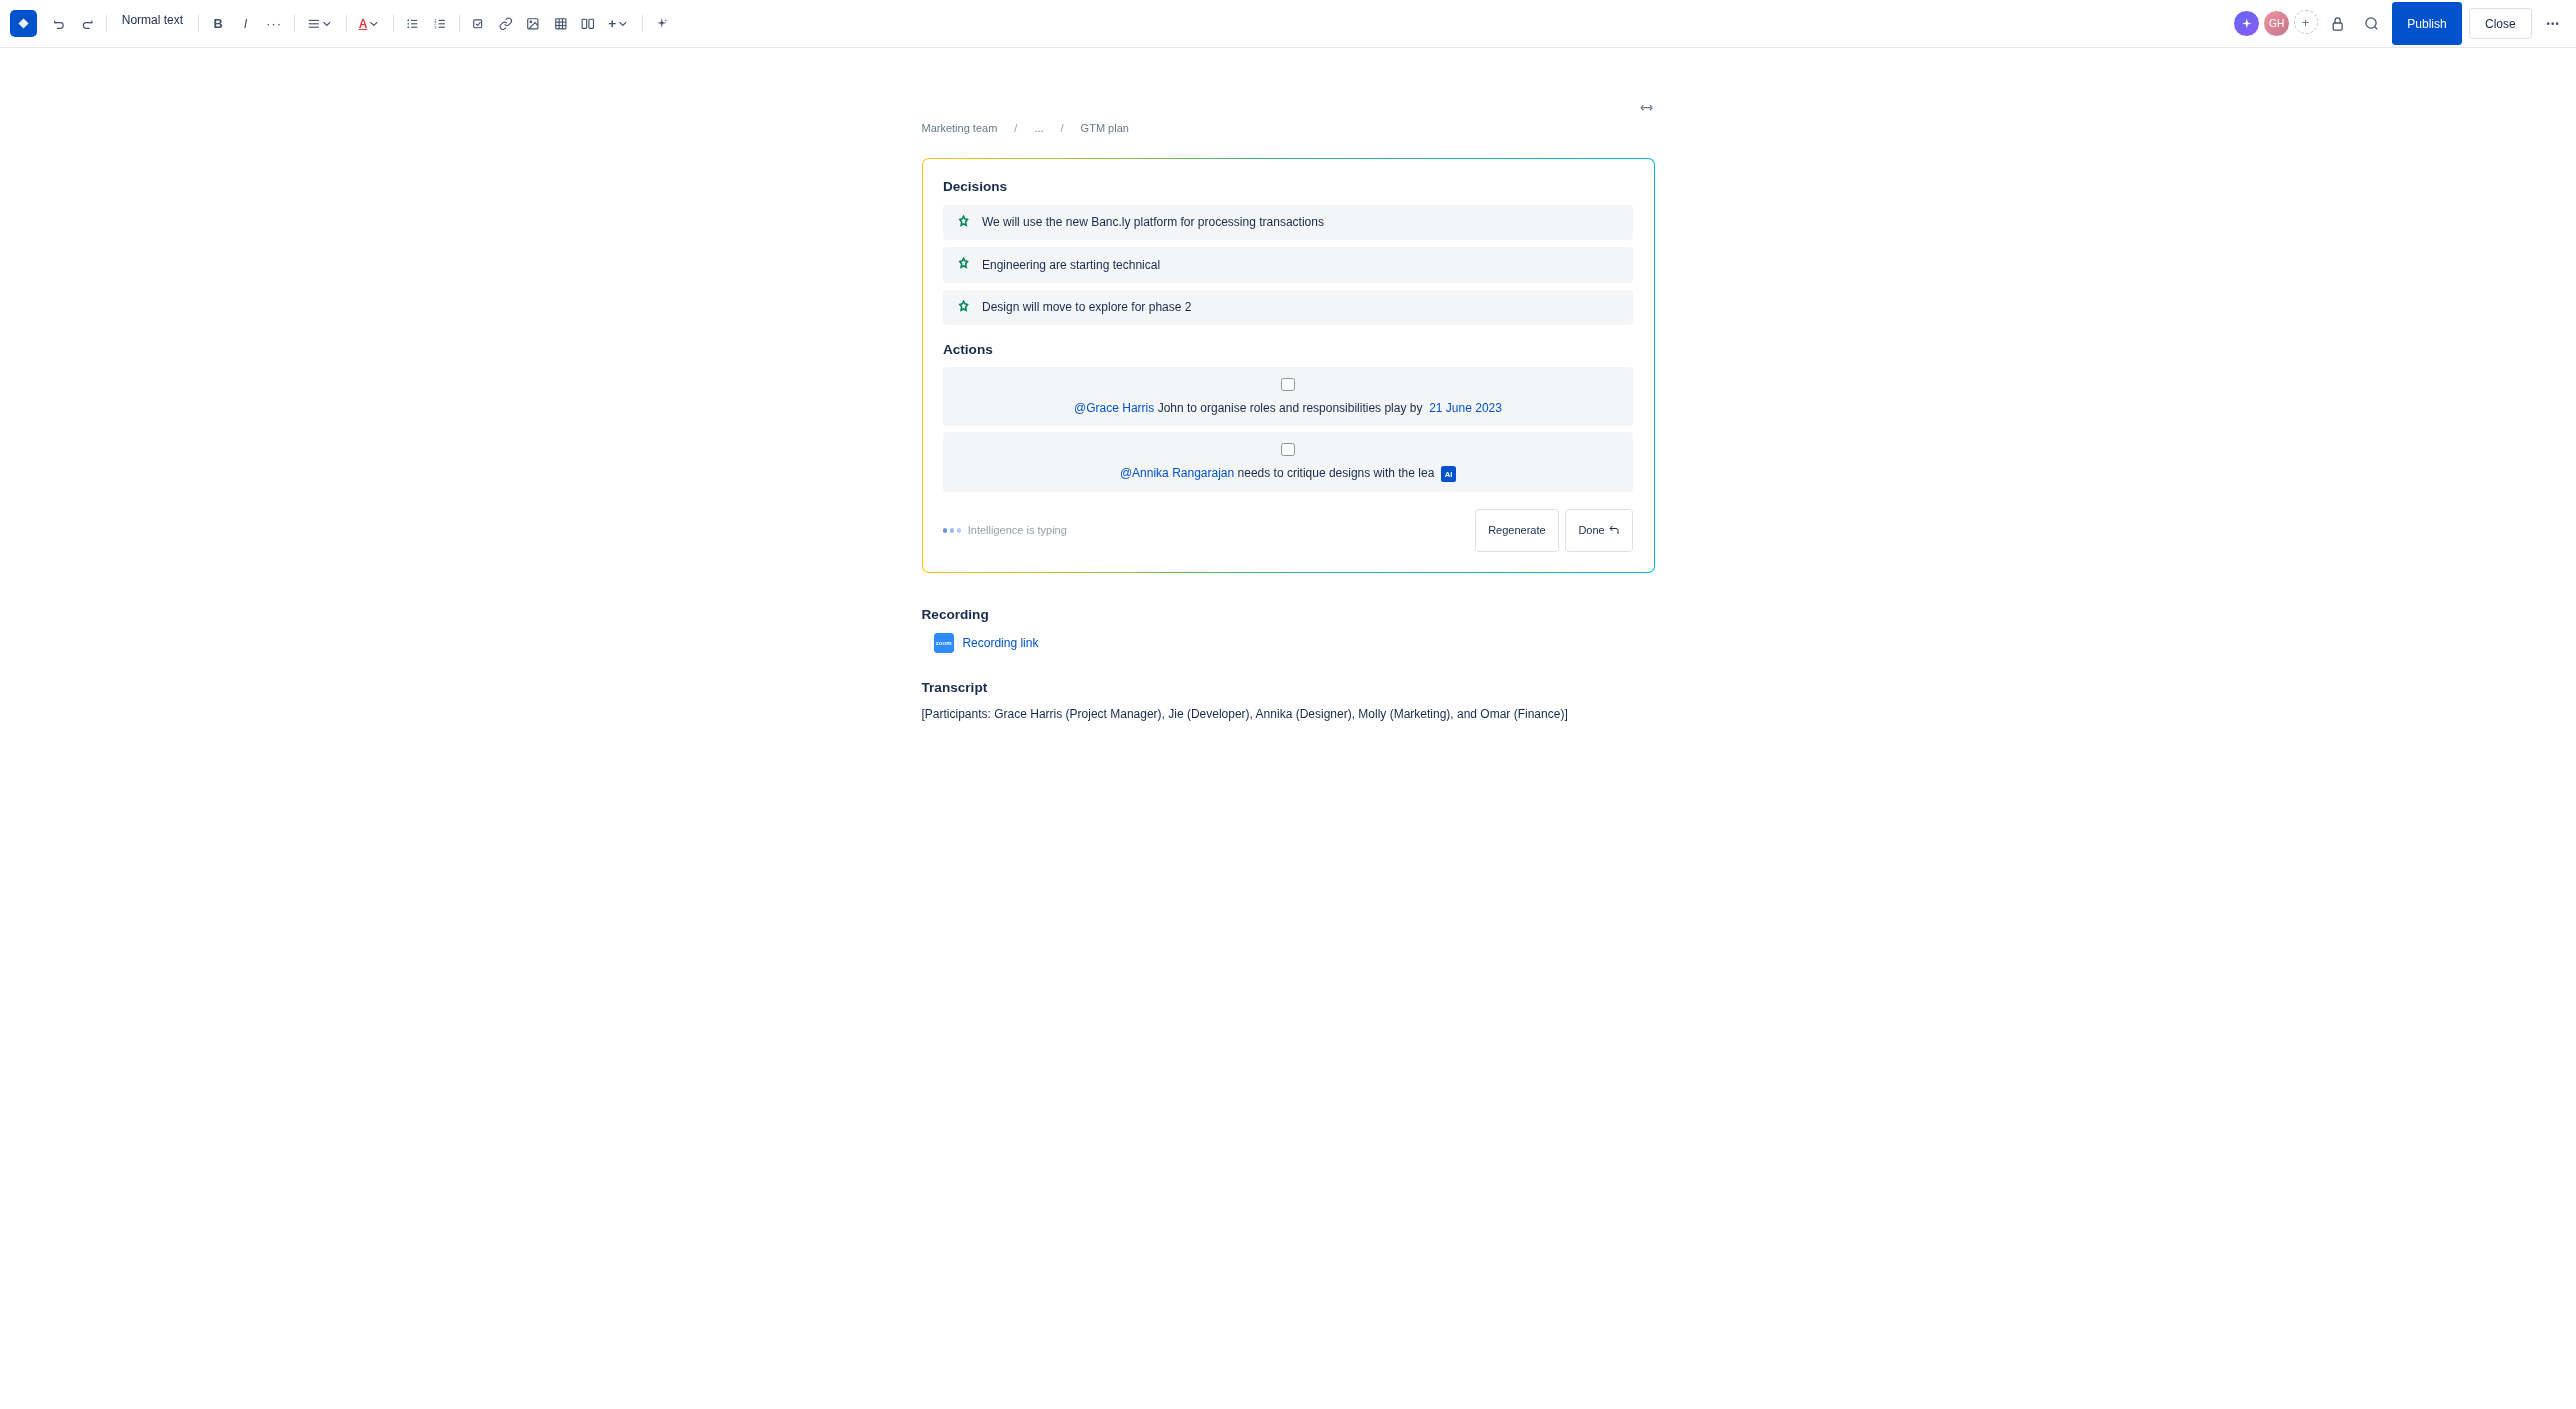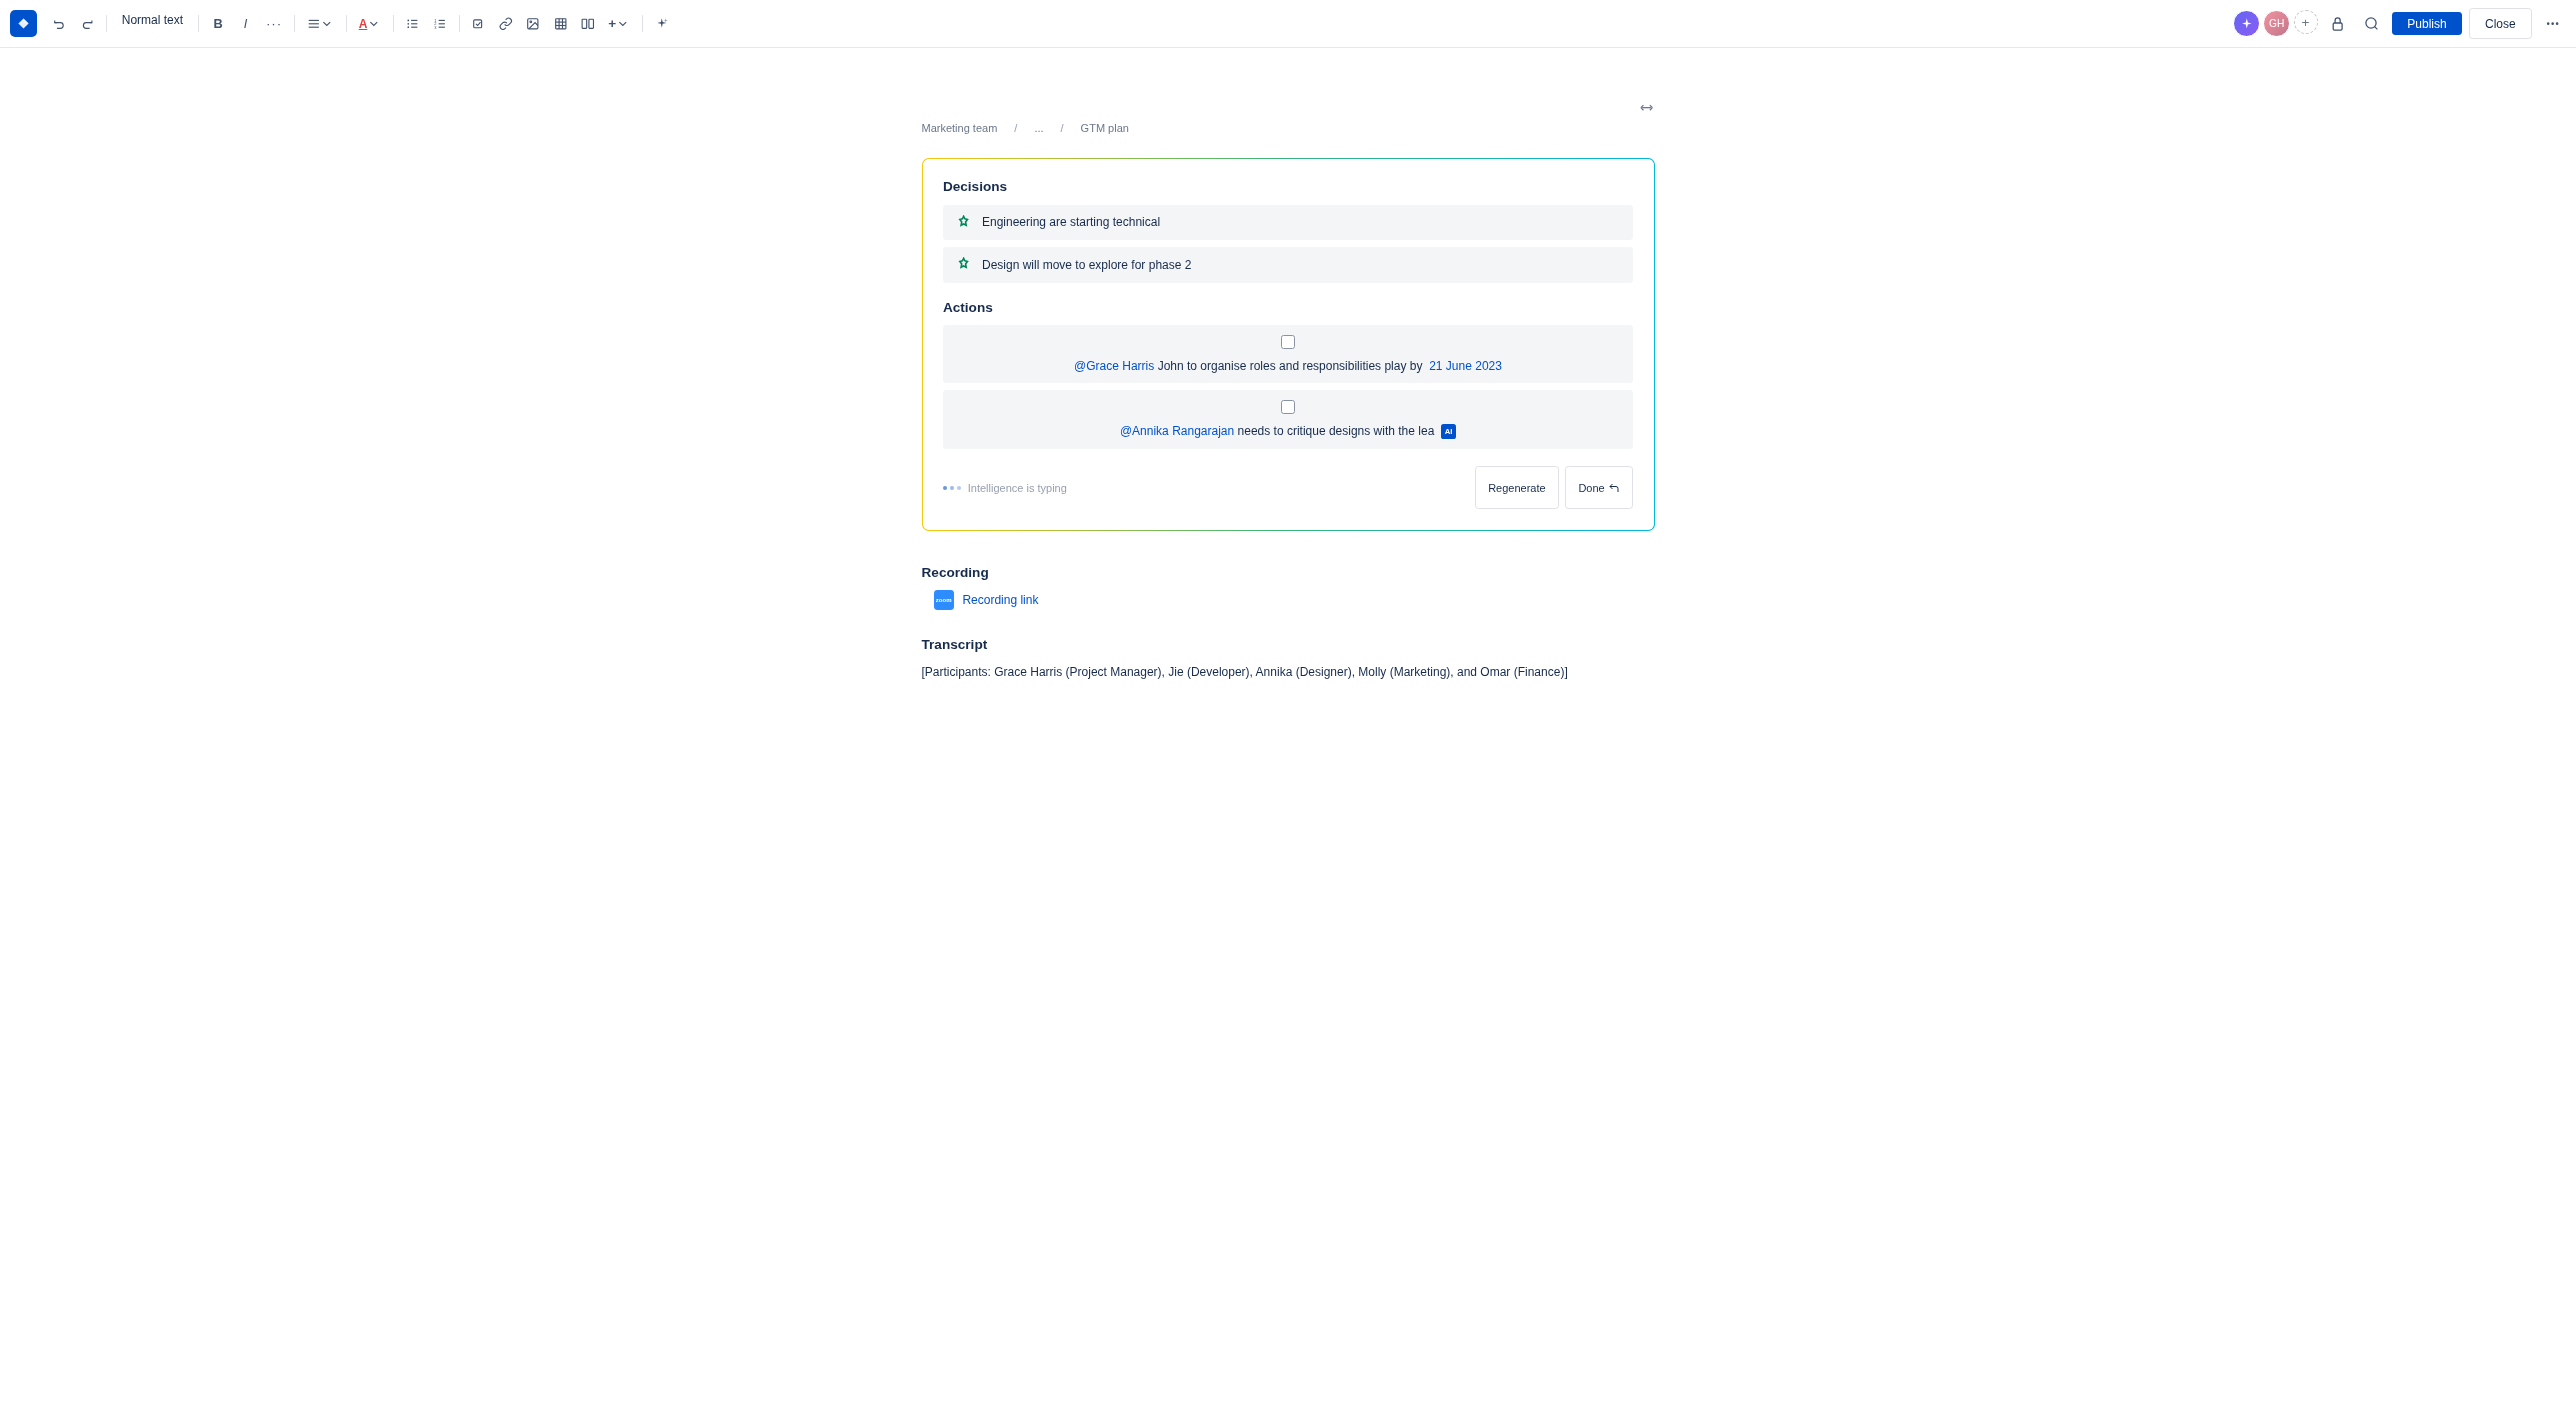--- a/index.html
+++ b/index.html
@@ -103,21 +103,21 @@
     }
     .btn-publish {
       background: #0052cc;
       color: #fff;
       border: none;
       border-radius: 3.4px;
       padding: 5.1px 15.3px;
       font-size: 12px;
       font-weight: 500;
       cursor: pointer;
-      height: 23px;
+      height: 43px;
     }
     .btn-close {
       background: transparent;
       color: #172b4d;
       border: 0.9px solid #dfe1e6;
       border-radius: 3.4px;
       padding: 5.1px 15.3px;
       font-size: 12px;
       font-weight: 500;
       cursor: pointer;
@@ -528,20 +528,28 @@
           <path d="M21 12 L17 8 M21 12 L17 16"></path>
         </svg>
       </button>
     </div>
 
 
     <div class="ai-panel">
 
       <div class="section-heading">Decisions</div>
 
+      <div class="decision-item">
+        <span class="decision-icon">
+          <svg width="15.3" height="15.3" viewBox="0 0 24 24" fill="none" stroke="#00875a" stroke-width="2.5">
+            <path d="M12 2 L14 6 L18 7 L15 11 L16 16 L12 14 L8 16 L9 11 L6 7 L10 6 Z" stroke="#00875a" fill="none"></path>
+          </svg>
+        </span>
+        <span>We will use the new Banc.ly platform for processing transactions</span>
+      </div>
       <div class="decision-item">
         <span class="decision-icon">
           <svg width="15.3" height="15.3" viewBox="0 0 24 24" fill="none" stroke="#00875a" stroke-width="2.5">
             <path d="M12 2 L14 6 L18 7 L15 11 L16 16 L12 14 L8 16 L9 11 L6 7 L10 6 Z" stroke="#00875a" fill="none"></path>
           </svg>
         </span>
         <span>Engineering are starting technical</span>
       </div>
       <div class="decision-item">
         <span class="decision-icon">

